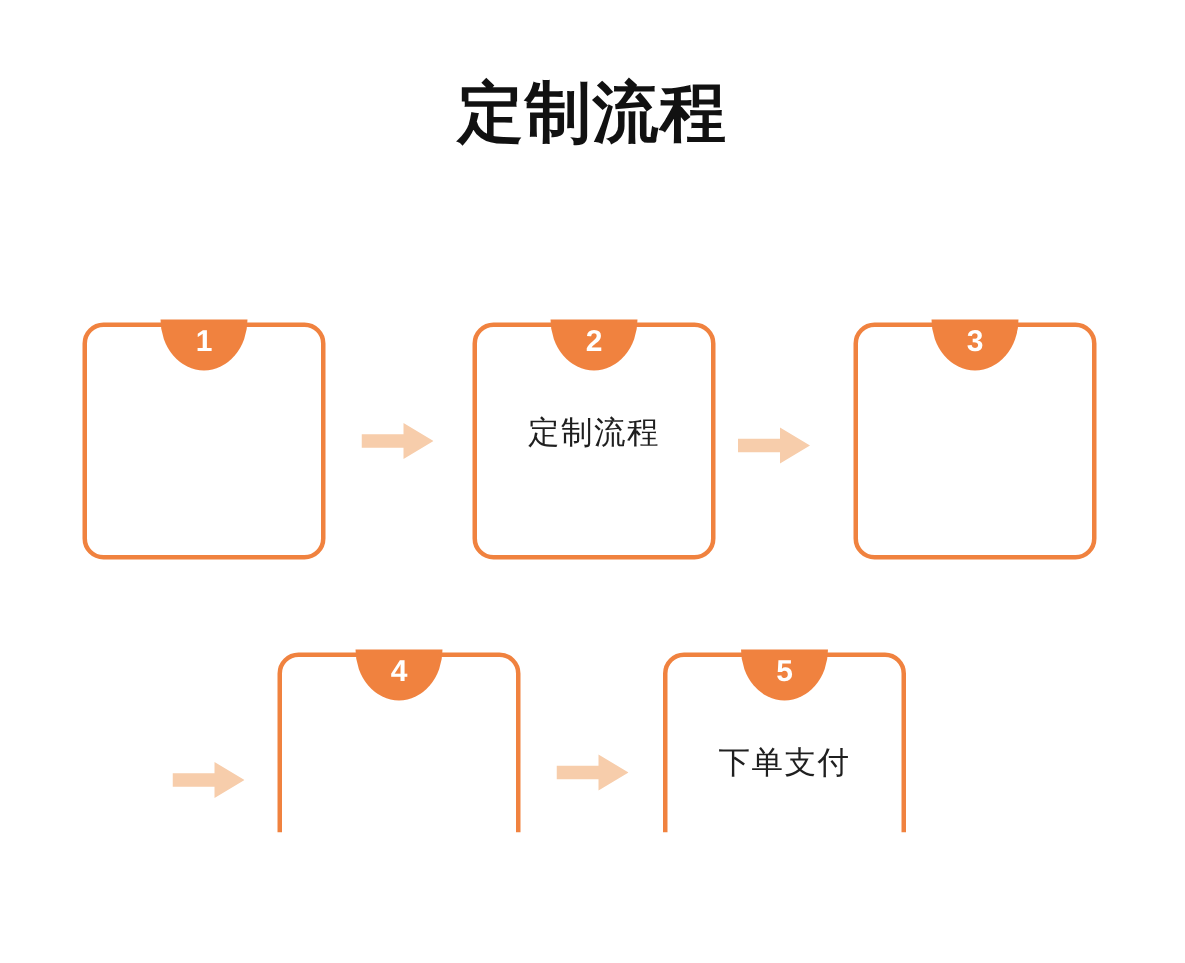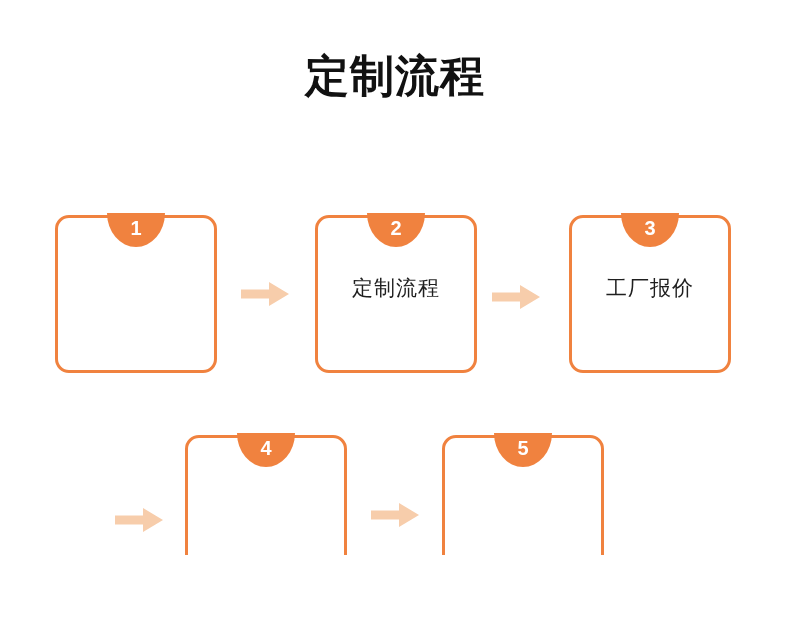--- a/index.html
+++ b/index.html
@@ -108,36 +108,36 @@
   </div>
 
   <svg class="arrow arrow-2" viewBox="0 0 48 26" aria-hidden="true">
     <polygon points="0,8.5 28,8.5 28,1 48,13 28,25 28,17.5 0,17.5" fill="#F7CDAB"></polygon>
   </svg>
 
   <div class="card card-3">
     <div class="badge">
       <span class="badge-num">3</span>
     </div>
-    <div class="step-label">工厂报价</div>
   </div>
 
   <svg class="arrow arrow-3" viewBox="0 0 48 26" aria-hidden="true">
     <polygon points="0,8.5 28,8.5 28,1 48,13 28,25 28,17.5 0,17.5" fill="#F7CDAB"></polygon>
   </svg>
 
   <div class="card card-4">
     <div class="badge">
       <span class="badge-num">4</span>
     </div>
   </div>
 
   <svg class="arrow arrow-4" viewBox="0 0 48 26" aria-hidden="true">
     <polygon points="0,8.5 28,8.5 28,1 48,13 28,25 28,17.5 0,17.5" fill="#F7CDAB"></polygon>
   </svg>
 
   <div class="card card-5">
     <div class="badge">
       <span class="badge-num">5</span>
     </div>
+    <div class="step-label">下单支付</div>
   </div>
 
 </div>
 
 </body></html>

